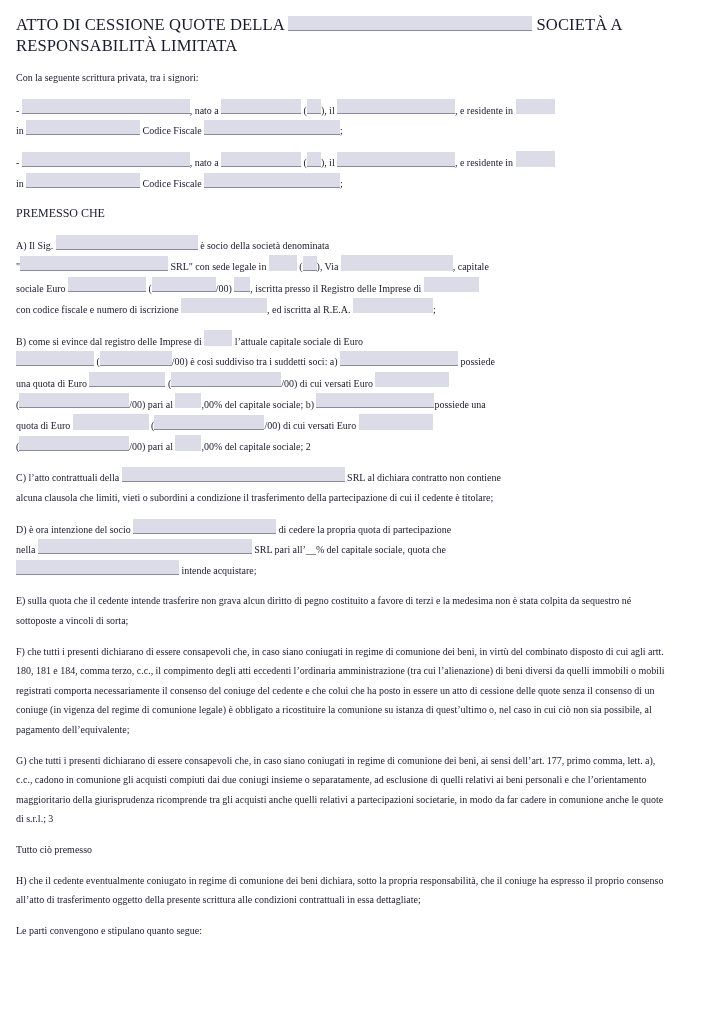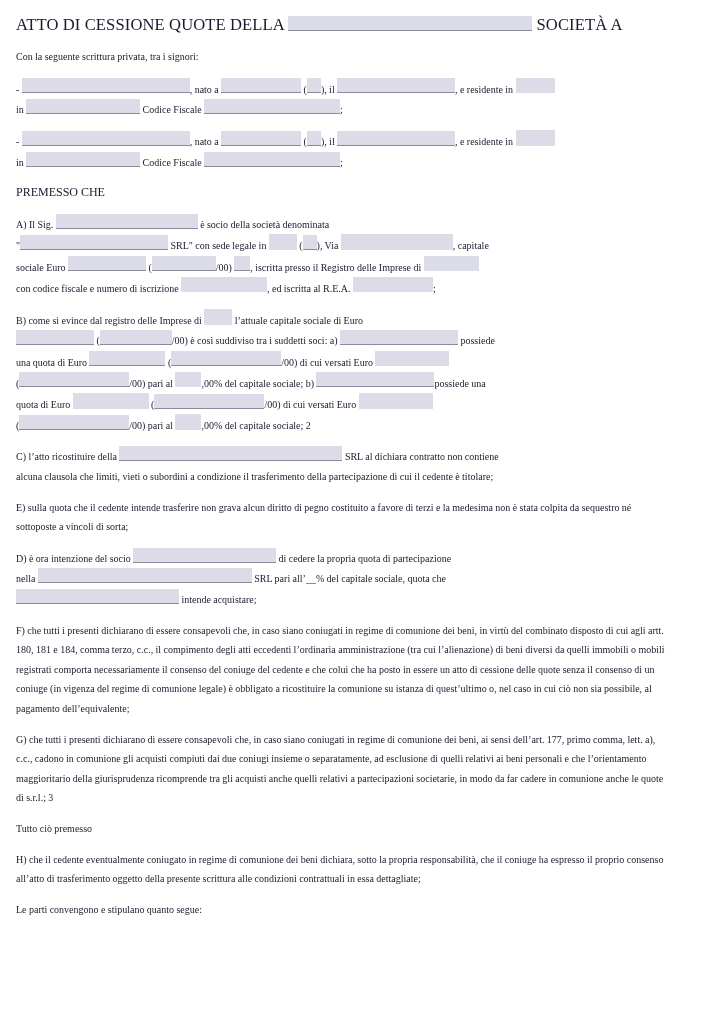--- a/index.html
+++ b/index.html
@@ -49,39 +49,39 @@
   .fld.nb {
     border-bottom: none;
     height: 15.6px;
   }
 </style>
 </head>
 <body>
 
 <div class="page">
 
-  <p class="title"><span>ATTO DI CESSIONE QUOTE DELLA</span> <span class="fld" style="width:244px;"></span> <span>SOCIETÀ A</span><br></p>
+  <p class="title"><span>ATTO DI CESSIONE QUOTE DELLA</span> <span class="fld" style="width:244px;"></span> <span>SOCIETÀ A</span><br><span>RESPONSABILITÀ LIMITATA</span></p>
 
   <p class="para">Con la seguente scrittura privata, tra i signori:</p>
 
   <p class="para"><span>-</span> <span class="fld" style="width:168px;"></span><span>, nato a</span> <span class="fld" style="width:80px;"></span> <span>(</span><span class="fld" style="width:14px;"></span><span>), il</span> <span class="fld" style="width:118px;"></span><span>, e residente in</span> <span class="fld nb" style="width:39px;"></span><br><span>in</span> <span class="fld" style="width:114px;"></span> <span>Codice Fiscale</span> <span class="fld" style="width:136px;"></span><span>;</span></p>
 
   <p class="para"><span>-</span> <span class="fld" style="width:168px;"></span><span>, nato a</span> <span class="fld" style="width:80px;"></span> <span>(</span><span class="fld" style="width:14px;"></span><span>), il</span> <span class="fld" style="width:118px;"></span><span>, e residente in</span> <span class="fld nb" style="width:39px;"></span><br><span>in</span> <span class="fld" style="width:114px;"></span> <span>Codice Fiscale</span> <span class="fld" style="width:136px;"></span><span>;</span></p>
 
   <p class="para" style="font-size:12px;">PREMESSO CHE</p>
 
   <p class="para"><span>A) Il Sig.</span> <span class="fld" style="width:142px;"></span> <span>è socio della società denominata</span><br><span>"</span><span class="fld" style="width:148px;"></span> <span>SRL" con sede legale in</span> <span class="fld nb" style="width:28px;"></span> <span>(</span><span class="fld" style="width:14px;"></span><span>), Via</span> <span class="fld nb" style="width:112px;"></span><span>, capitale</span><br><span>sociale Euro</span> <span class="fld" style="width:78px;"></span> <span>(</span><span class="fld" style="width:64px;"></span><span>/00)</span> <span class="fld" style="width:16px;"></span><span>, iscritta presso il Registro delle Imprese di</span> <span class="fld nb" style="width:55px;"></span><br><span>con codice fiscale e numero di iscrizione</span> <span class="fld nb" style="width:86px;"></span><span>, ed iscritta al R.E.A.</span> <span class="fld nb" style="width:80px;"></span><span>;</span></p>
 
   <p class="para"><span>B) come si evince dal registro delle Imprese di</span> <span class="fld nb" style="width:28px;"></span> <span>l’attuale capitale sociale di Euro</span><br><span class="fld" style="width:78px;"></span> <span>(</span><span class="fld" style="width:72px;"></span><span>/00) è così suddiviso tra i suddetti soci: a)</span> <span class="fld" style="width:118px;"></span> <span>possiede</span><br><span>una quota di Euro</span> <span class="fld" style="width:76px;"></span> <span>(</span><span class="fld" style="width:110px;"></span><span>/00) di cui versati Euro</span> <span class="fld nb" style="width:74px;"></span><br><span>(</span><span class="fld" style="width:110px;"></span><span>/00) pari al</span> <span class="fld nb" style="width:26px;"></span><span>,00% del capitale sociale; b)</span> <span class="fld" style="width:118px;"></span><span>possiede una</span><br><span>quota di Euro</span> <span class="fld nb" style="width:76px;"></span> <span>(</span><span class="fld" style="width:110px;"></span><span>/00) di cui versati Euro</span> <span class="fld nb" style="width:74px;"></span><br><span>(</span><span class="fld" style="width:110px;"></span><span>/00) pari al</span> <span class="fld nb" style="width:26px;"></span><span>,00% del capitale sociale; 2</span></p>
 
-  <p class="para"><span>C) l’atto ricostituire della</span> <span class="fld" style="width:223px;"></span> <span>SRL al dichiara contratto non contiene</span><br><span>alcuna clausola che limiti, vieti o subordini a condizione il trasferimento della partecipazione di cui il cedente è titolare;</span></p>
+  <p class="para"><span>C) l’atto contrattuali della</span> <span class="fld" style="width:223px;"></span> <span>SRL al dichiara contratto non contiene</span><br><span>alcuna clausola che limiti, vieti o subordini a condizione il trasferimento della partecipazione di cui il cedente è titolare;</span></p>
+
+  <p class="para"><span>D) è ora intenzione del socio</span> <span class="fld" style="width:143px;"></span> <span>di cedere la propria quota di partecipazione</span><br><span>nella</span> <span class="fld" style="width:214px;"></span> <span>SRL pari all’__% del capitale sociale, quota che</span><br><span class="fld" style="width:163px;"></span> <span>intende acquistare;</span></p>
 
   <p class="para">E) sulla quota che il cedente intende trasferire non grava alcun diritto di pegno costituito a favore di terzi e la medesima non è stata colpita da sequestro né sottoposte a vincoli di sorta;</p>
-
-  <p class="para"><span>D) è ora intenzione del socio</span> <span class="fld" style="width:143px;"></span> <span>di cedere la propria quota di partecipazione</span><br><span>nella</span> <span class="fld" style="width:214px;"></span> <span>SRL pari all’__% del capitale sociale, quota che</span><br><span class="fld" style="width:163px;"></span> <span>intende acquistare;</span></p>
 
   <p class="para">F) che tutti i presenti dichiarano di essere consapevoli che, in caso siano coniugati in regime di comunione dei beni, in virtù del combinato disposto di cui agli artt. 180, 181 e 184, comma terzo, c.c., il compimento degli atti eccedenti l’ordinaria amministrazione (tra cui l’alienazione) di beni diversi da quelli immobili o mobili registrati comporta necessariamente il consenso del coniuge del cedente e che colui che ha posto in essere un atto di cessione delle quote senza il consenso di un coniuge (in vigenza del regime di comunione legale) è obbligato a ricostituire la comunione su istanza di quest’ultimo o, nel caso in cui ciò non sia possibile, al pagamento dell’equivalente;</p>
 
   <p class="para">G) che tutti i presenti dichiarano di essere consapevoli che, in caso siano coniugati in regime di comunione dei beni, ai sensi dell’art. 177, primo comma, lett. a), c.c., cadono in comunione gli acquisti compiuti dai due coniugi insieme o separatamente, ad esclusione di quelli relativi ai beni personali e che l’orientamento maggioritario della giurisprudenza ricomprende tra gli acquisti anche quelli relativi a partecipazioni societarie, in modo da far cadere in comunione anche le quote di s.r.l.; 3</p>
 
   <p class="para">Tutto ciò premesso</p>
 
   <p class="para">H) che il cedente eventualmente coniugato in regime di comunione dei beni dichiara, sotto la propria responsabilità, che il coniuge ha espresso il proprio consenso all’atto di trasferimento oggetto della presente scrittura alle condizioni contrattuali in essa dettagliate;</p>
   <p class="para">Le parti convengono e stipulano quanto segue:</p>
 

